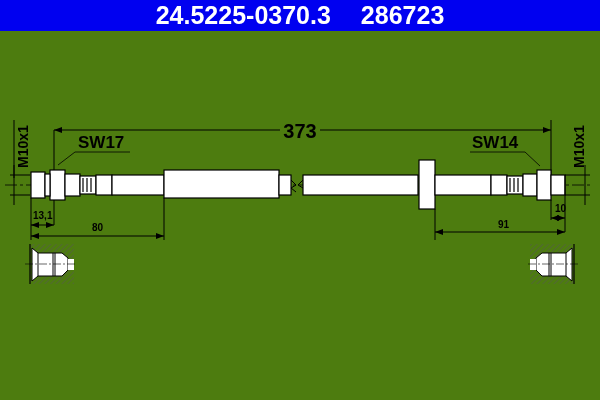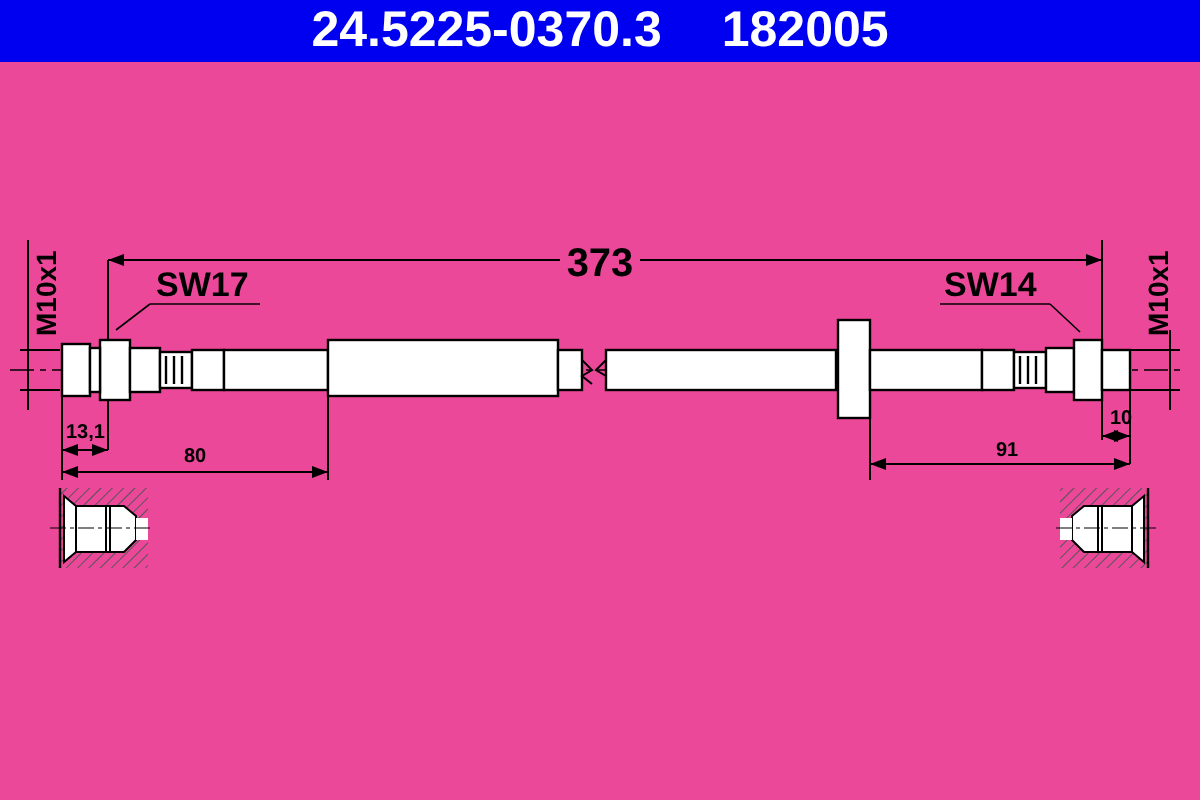--- a/index.html
+++ b/index.html
@@ -1,29 +1,29 @@
 <!DOCTYPE html>
 <html><head>
 <meta charset="utf-8">
 <style>
   html,body{margin:0;padding:0;background:#fff;}
-  #root{position:relative;width:600px;height:400px;overflow:hidden;background:#ec4899;font-family:"Liberation Sans",sans-serif;}
+  #root{position:relative;width:600px;height:400px;overflow:hidden;background:#4d7c0f;font-family:"Liberation Sans",sans-serif;}
   #header{position:absolute;left:0;top:0;width:600px;height:31px;background:#0000f0;color:#fff;display:flex;justify-content:center;align-items:center;}
   #header span{font-weight:bold;font-size:25px;letter-spacing:0px;}
   #header .gap{display:inline-block;width:30px;}
   svg text{font-family:"Liberation Sans",sans-serif;font-weight:bold;fill:#000;}
 </style>
 </head>
 <body>
 
 <div id="root">
   <div id="header">
     <span>24.5225-0370.3</span>
     <span class="gap"></span>
-    <span>182005</span>
+    <span>286723</span>
   </div>
 
   <svg width="600" height="400" style="position:absolute;left:0;top:0">
     <defs>
       <marker id="arr" markerWidth="8" markerHeight="6" refX="8" refY="3" orient="auto-start-reverse">
         <path d="M0,0 L8,3 L0,6 Z" fill="#000"></path>
       </marker>
       <pattern id="hatch" width="4" height="4" patternUnits="userSpaceOnUse" patternTransform="rotate(45)">
         <line x1="0" y1="0" x2="0" y2="4" stroke="#555" stroke-width="1"></line>
       </pattern>

